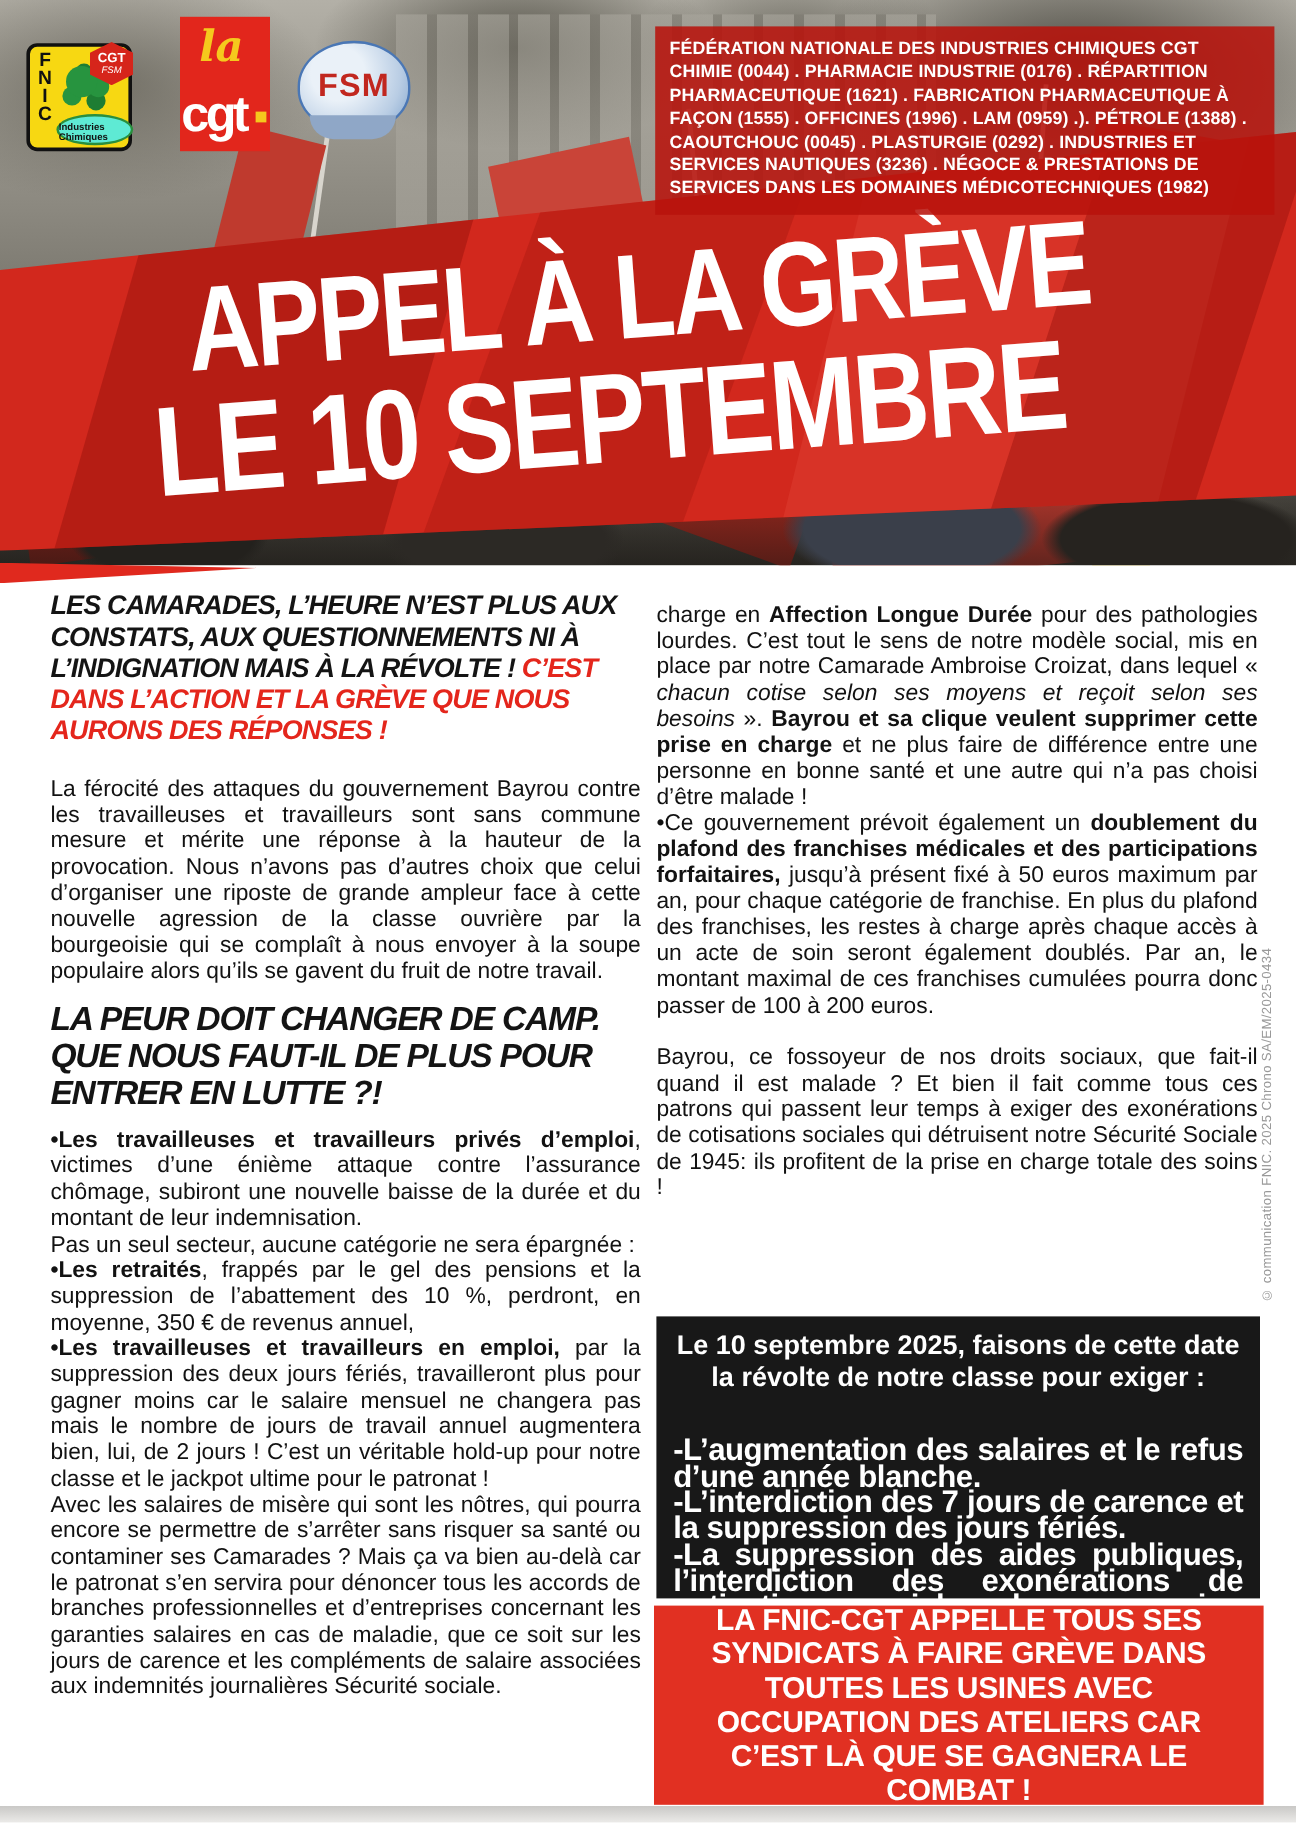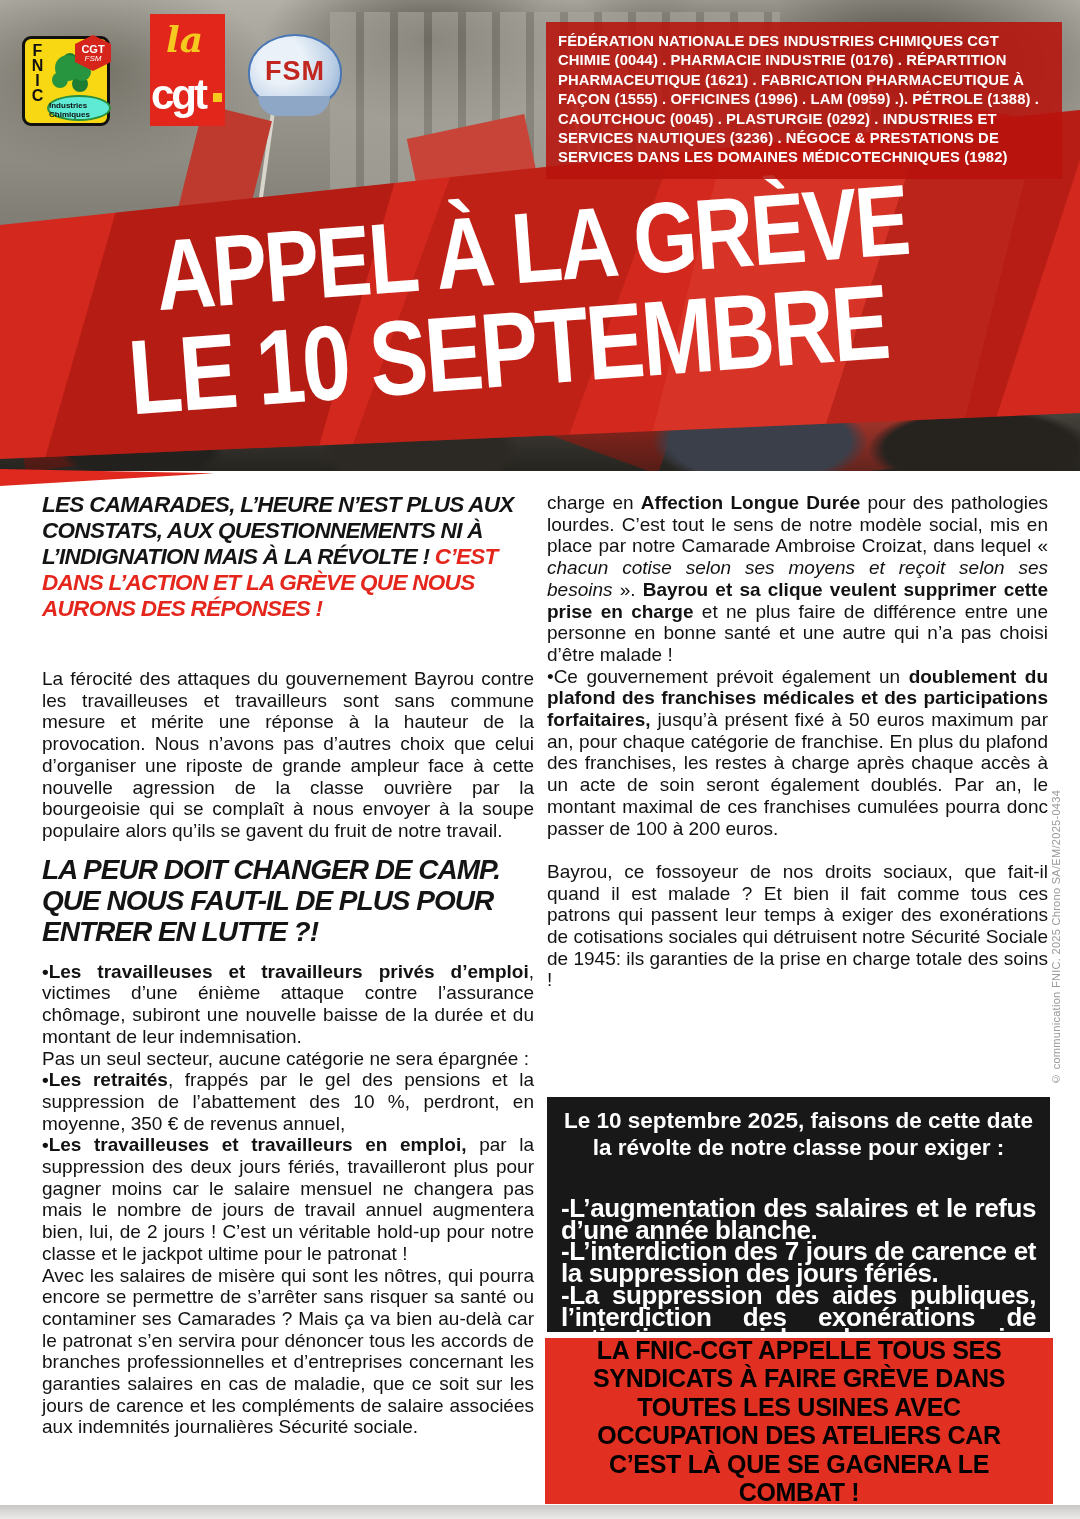--- a/index.html
+++ b/index.html
@@ -96,38 +96,38 @@
   .wedge{position:absolute;left:0;top:469px;width:214px;height:17px;background:#e0291e;
     clip-path:polygon(0 0,100% 25%,0 100%);}
 
   
   .para{text-align:justify;}
   .b{font-weight:bold;} .i{font-style:italic;} .r{color:#e4261c;}
   .col-left{position:absolute;left:42px;top:492px;width:492px;}
   .intro{font-size:22.5px;line-height:26px;font-weight:bold;font-style:italic;
     letter-spacing:-0.7px;color:#141414;}
   .intro .para{text-align:left;}
-  .body{font-size:19px;line-height:21.7px;}
+  .body{font-size:19px;line-height:21.7px;margin-top:10px;}
   .body .para.gap{margin-top:21.7px;}
-  .body1{margin-top:46px;}
+  .body1{margin-top:25px;}
   .h2{margin-top:12px;font-size:28px;line-height:1.12;font-weight:bold;font-style:italic;
     letter-spacing:-1px;color:#141414;}
   .body2{margin-top:13px;}
   .col-right{position:absolute;left:547px;top:492px;width:501px;height:600px;overflow:hidden;}
 
   
   .black-box{position:absolute;left:547px;top:1097px;width:503px;height:235px;
     background:#181818;color:#ffffff;box-sizing:border-box;padding:11px 14px;}
   .bb-title{font-weight:bold;font-size:22.5px;line-height:26.5px;text-align:center;}
   .bb-items{margin-top:37px;font-size:26px;letter-spacing:-0.4px;font-weight:bold;}
   .bb-items .para{line-height:21.7px;}
 
   
   .red-box{position:absolute;left:545px;top:1338px;width:508px;height:166px;background:#e13022;
-    color:#000000;display:flex;align-items:center;justify-content:center;box-sizing:border-box;
+    color:#ffffff;display:flex;align-items:center;justify-content:center;box-sizing:border-box;
     padding:27px 24px;text-align:center;font-weight:bold;font-size:25px;line-height:28.5px;
     letter-spacing:-0.3px;}
 
   
   .credit{position:absolute;left:1050px;top:740px;height:345px;writing-mode:vertical-rl;
     transform:rotate(180deg);font-size:11px;color:#999;letter-spacing:0.3px;}
   .bottom-strip{position:absolute;left:0;top:1505px;width:1080px;height:14px;
     background:linear-gradient(180deg,#c9c8c6,#ecebe9);}
 </style>
 </head>
@@ -205,21 +205,21 @@
         <div class="para"><span class="b">•Les retraités</span><span>, frappés par le gel des pensions et la suppression de l’abattement des 10 %, perdront, en moyenne, 350 € de revenus annuel,</span></div>
         <div class="para"><span class="b">•Les travailleuses et travailleurs en emploi,</span><span> par la suppression des deux jours fériés, travailleront plus pour gagner moins car le salaire mensuel ne changera pas mais le nombre de jours de travail annuel augmentera bien, lui, de 2 jours ! C’est un véritable hold-up pour notre classe et le jackpot ultime pour le patronat !</span></div>
         <div class="para"><span>Avec les salaires de misère qui sont les nôtres, qui pourra encore se permettre de s’arrêter sans risquer sa santé ou contaminer ses Camarades ?  Mais ça va bien au-delà car le patronat s’en servira pour dénoncer tous les accords de branches professionnelles et d’entreprises concernant les garanties salaires en cas de maladie, que ce soit sur les jours de carence et les compléments de salaire associées aux indemnités journalières Sécurité sociale.</span></div>
       </div>
   </div>
 
   <div class="col-right">
     <div class="body">
         <div class="para"><span>charge en </span><span class="b">Affection Longue Durée</span><span> pour des pathologies lourdes. C’est tout le sens de notre modèle social, mis en place par notre Camarade Ambroise Croizat, dans lequel « </span><span class="i">chacun cotise selon ses moyens et reçoit selon ses besoins</span><span> ». </span><span class="b">Bayrou et sa clique veulent supprimer cette prise en charge</span><span> et ne plus faire de différence entre une personne en bonne santé et une autre qui n’a pas choisi d’être malade !</span></div>
         <div class="para"><span>•Ce gouvernement prévoit également un </span><span class="b">doublement du plafond des franchises médicales et des participations forfaitaires,</span><span> jusqu’à présent fixé à 50 euros maximum par an, pour chaque catégorie de franchise. En plus du plafond des franchises, les restes à charge après chaque accès à un acte de soin seront également doublés. Par an, le montant maximal de ces franchises cumulées pourra donc passer de 100 à 200 euros.</span></div>
-        <div class="para gap"><span>Bayrou, ce fossoyeur de nos droits sociaux, que fait-il quand il est malade ? Et bien il fait comme tous ces patrons qui passent leur temps à exiger des exonérations de cotisations sociales qui détruisent notre Sécurité Sociale de 1945: ils garanties de la prise en charge totale des soins !</span></div>
+        <div class="para gap"><span>Bayrou, ce fossoyeur de nos droits sociaux, que fait-il quand il est malade ? Et bien il fait comme tous ces patrons qui passent leur temps à exiger des exonérations de cotisations sociales qui détruisent notre Sécurité Sociale de 1945: ils profitent de la prise en charge totale des soins !</span></div>
       </div>
   </div>
 
   <div class="black-box">
     <div class="bb-title">Le 10 septembre 2025, faisons de cette date la révolte de notre classe pour exiger :</div>
     <div class="bb-items">
         <div class="para"><span class="b">-L’augmentation des salaires et le refus d’une année blanche.</span></div>
         <div class="para"><span class="b">-L’interdiction des 7 jours de carence et la suppression des jours fériés.</span></div>
         <div class="para"><span class="b">-La suppression des aides publiques, l’interdiction des exonérations de cotisations sociales, la suppression des franchises médicales et forfaitaires.</span></div>
       </div>

